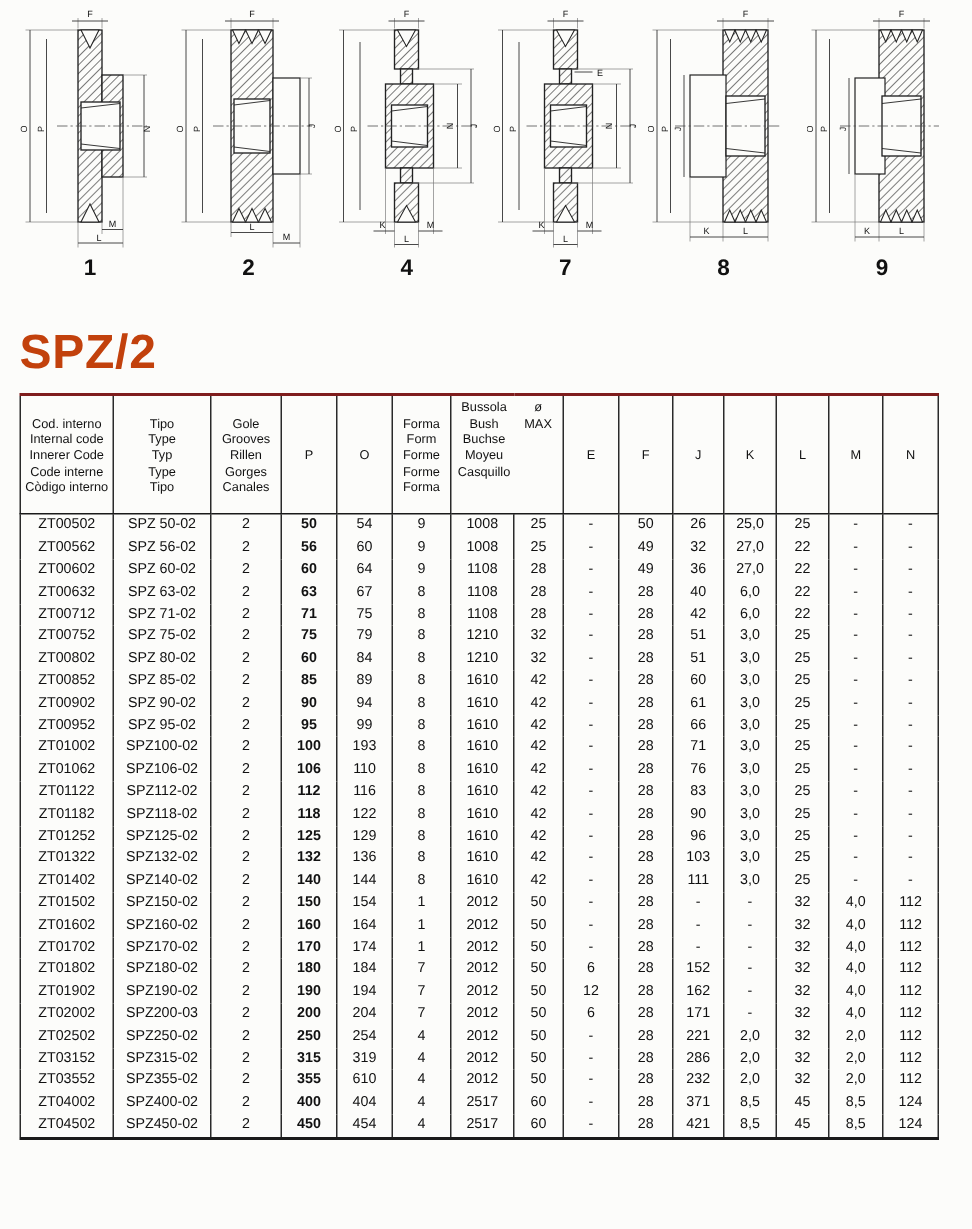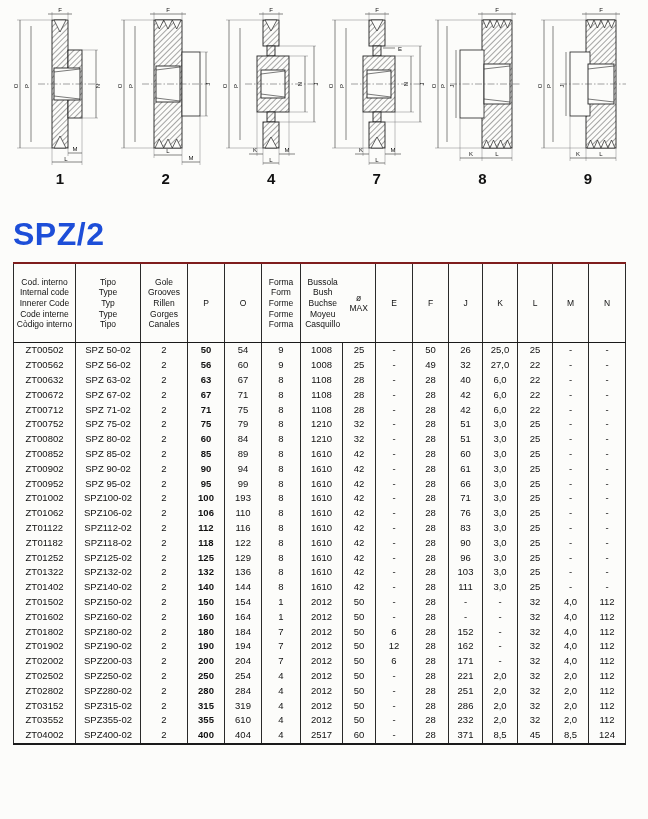--- a/index.html
+++ b/index.html
@@ -23,39 +23,39 @@
   .bore{fill:#fcfcfa;stroke:#222;stroke-width:0.9;}
   .plate{fill:#fcfcfa;stroke:#222;stroke-width:0.8;}
   .dim{stroke:#333;stroke-width:0.6;}
   .ext{stroke:#777;stroke-width:0.45;}
   .center{stroke:#444;stroke-width:0.5;stroke-dasharray:7 2 1.5 2;}
   .thin{stroke:#222;stroke-width:0.6;}
   .lbl{font-size:6px;fill:#111;text-anchor:middle;font-family:"Liberation Sans",sans-serif;}
   
   .title{
     position:absolute;top:216px;left:13px;
-    font-size:32px;font-weight:bold;color:#1d4ed8;letter-spacing:0.5px;
+    font-size:32px;font-weight:bold;color:#c2410c;letter-spacing:0.5px;
   }
   
   .table-wrap{position:absolute;top:262px;left:13px;}
   table{
     border-collapse:collapse;table-layout:fixed;width:612px;
     border-top:2px solid #7f1d1d;border-bottom:2px solid #1a1a1a;
   }
   th,td{
     border-left:1px solid #2a2a2a;border-right:1px solid #2a2a2a;
     text-align:center;color:#111;overflow:hidden;
   }
   thead th{
     font-weight:normal;font-size:8.5px;line-height:1.25;
     white-space:pre-line;vertical-align:middle;
     padding:2px 1px;height:70px;box-sizing:border-box;
     border-bottom:1.5px solid #1a1a1a;
   }
-  .bushmax{display:flex;align-items:center;height:100%;}
+  .bushmax{display:flex;height:100%;}
   .bushmax span{white-space:pre-line;display:block;}
   .bushmax .bush-part{width:42px;}
   .bushmax .max-part{width:31px;}
   tbody td{
     font-size:9.5px;height:14.8px;line-height:14.8px;padding:0;
     white-space:nowrap;
   }
   tbody td.bold{font-weight:bold;}
 </style>
 </head>
@@ -424,48 +424,48 @@
           <td>25</td>
           <td>-</td>
           <td>49</td>
           <td>32</td>
           <td>27,0</td>
           <td>22</td>
           <td>-</td>
           <td>-</td>
         </tr>
         <tr>
+          <td>ZT00602</td>
+          <td>SPZ 60-02</td>
+          <td>2</td>
+          <td class="bold">60</td>
+          <td>64</td>
+          <td>9</td>
+          <td>1108</td>
+          <td>28</td>
+          <td>-</td>
+          <td>49</td>
+          <td>36</td>
+          <td>27,0</td>
+          <td>22</td>
+          <td>-</td>
+          <td>-</td>
+        </tr>
+        <tr>
           <td>ZT00632</td>
           <td>SPZ 63-02</td>
           <td>2</td>
           <td class="bold">63</td>
           <td>67</td>
           <td>8</td>
           <td>1108</td>
           <td>28</td>
           <td>-</td>
           <td>28</td>
           <td>40</td>
-          <td>6,0</td>
-          <td>22</td>
-          <td>-</td>
-          <td>-</td>
-        </tr>
-        <tr>
-          <td>ZT00672</td>
-          <td>SPZ 67-02</td>
-          <td>2</td>
-          <td class="bold">67</td>
-          <td>71</td>
-          <td>8</td>
-          <td>1108</td>
-          <td>28</td>
-          <td>-</td>
-          <td>28</td>
-          <td>42</td>
           <td>6,0</td>
           <td>22</td>
           <td>-</td>
           <td>-</td>
         </tr>
         <tr>
           <td>ZT00712</td>
           <td>SPZ 71-02</td>
           <td>2</td>
           <td class="bold">71</td>
@@ -713,20 +713,37 @@
           <td>50</td>
           <td>-</td>
           <td>28</td>
           <td>-</td>
           <td>-</td>
           <td>32</td>
           <td>4,0</td>
           <td>112</td>
         </tr>
         <tr>
+          <td>ZT01702</td>
+          <td>SPZ170-02</td>
+          <td>2</td>
+          <td class="bold">170</td>
+          <td>174</td>
+          <td>1</td>
+          <td>2012</td>
+          <td>50</td>
+          <td>-</td>
+          <td>28</td>
+          <td>-</td>
+          <td>-</td>
+          <td>32</td>
+          <td>4,0</td>
+          <td>112</td>
+        </tr>
+        <tr>
           <td>ZT01802</td>
           <td>SPZ180-02</td>
           <td>2</td>
           <td class="bold">180</td>
           <td>184</td>
           <td>7</td>
           <td>2012</td>
           <td>50</td>
           <td>6</td>
           <td>28</td>
@@ -775,37 +792,20 @@
           <td>SPZ250-02</td>
           <td>2</td>
           <td class="bold">250</td>
           <td>254</td>
           <td>4</td>
           <td>2012</td>
           <td>50</td>
           <td>-</td>
           <td>28</td>
           <td>221</td>
-          <td>2,0</td>
-          <td>32</td>
-          <td>2,0</td>
-          <td>112</td>
-        </tr>
-        <tr>
-          <td>ZT02802</td>
-          <td>SPZ280-02</td>
-          <td>2</td>
-          <td class="bold">280</td>
-          <td>284</td>
-          <td>4</td>
-          <td>2012</td>
-          <td>50</td>
-          <td>-</td>
-          <td>28</td>
-          <td>251</td>
           <td>2,0</td>
           <td>32</td>
           <td>2,0</td>
           <td>112</td>
         </tr>
         <tr>
           <td>ZT03152</td>
           <td>SPZ315-02</td>
           <td>2</td>
           <td class="bold">315</td>
@@ -848,15 +848,32 @@
           <td>2517</td>
           <td>60</td>
           <td>-</td>
           <td>28</td>
           <td>371</td>
           <td>8,5</td>
           <td>45</td>
           <td>8,5</td>
           <td>124</td>
         </tr>
+        <tr>
+          <td>ZT04502</td>
+          <td>SPZ450-02</td>
+          <td>2</td>
+          <td class="bold">450</td>
+          <td>454</td>
+          <td>4</td>
+          <td>2517</td>
+          <td>60</td>
+          <td>-</td>
+          <td>28</td>
+          <td>421</td>
+          <td>8,5</td>
+          <td>45</td>
+          <td>8,5</td>
+          <td>124</td>
+        </tr>
       </tbody>
   </table>
 </div>
 
 </body></html>

